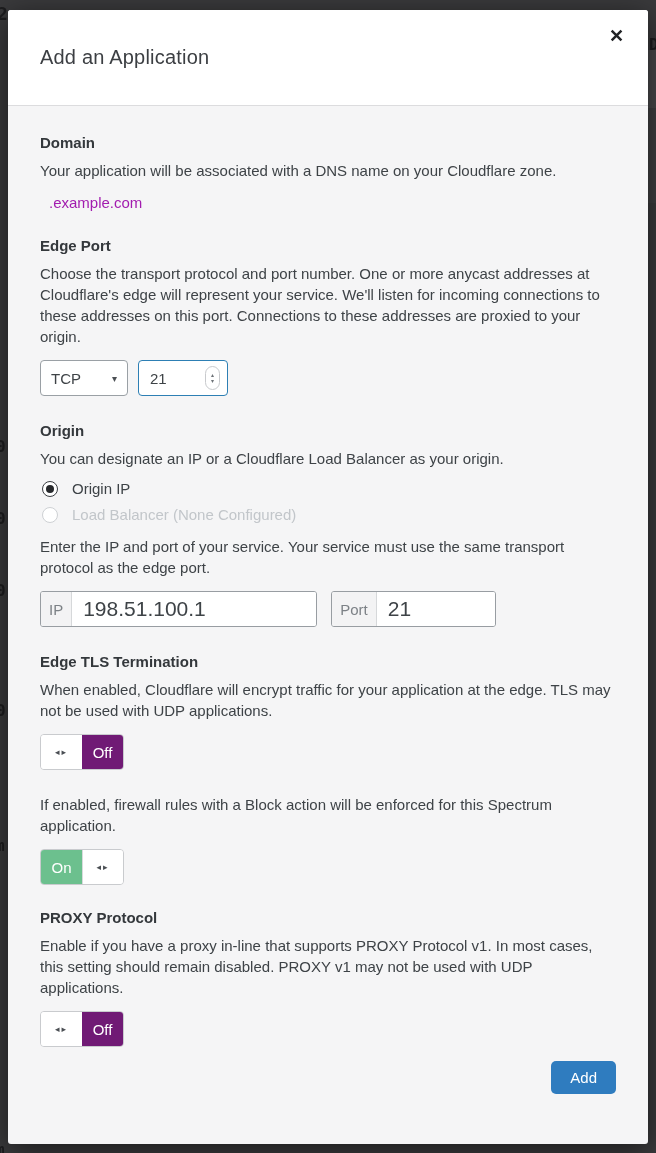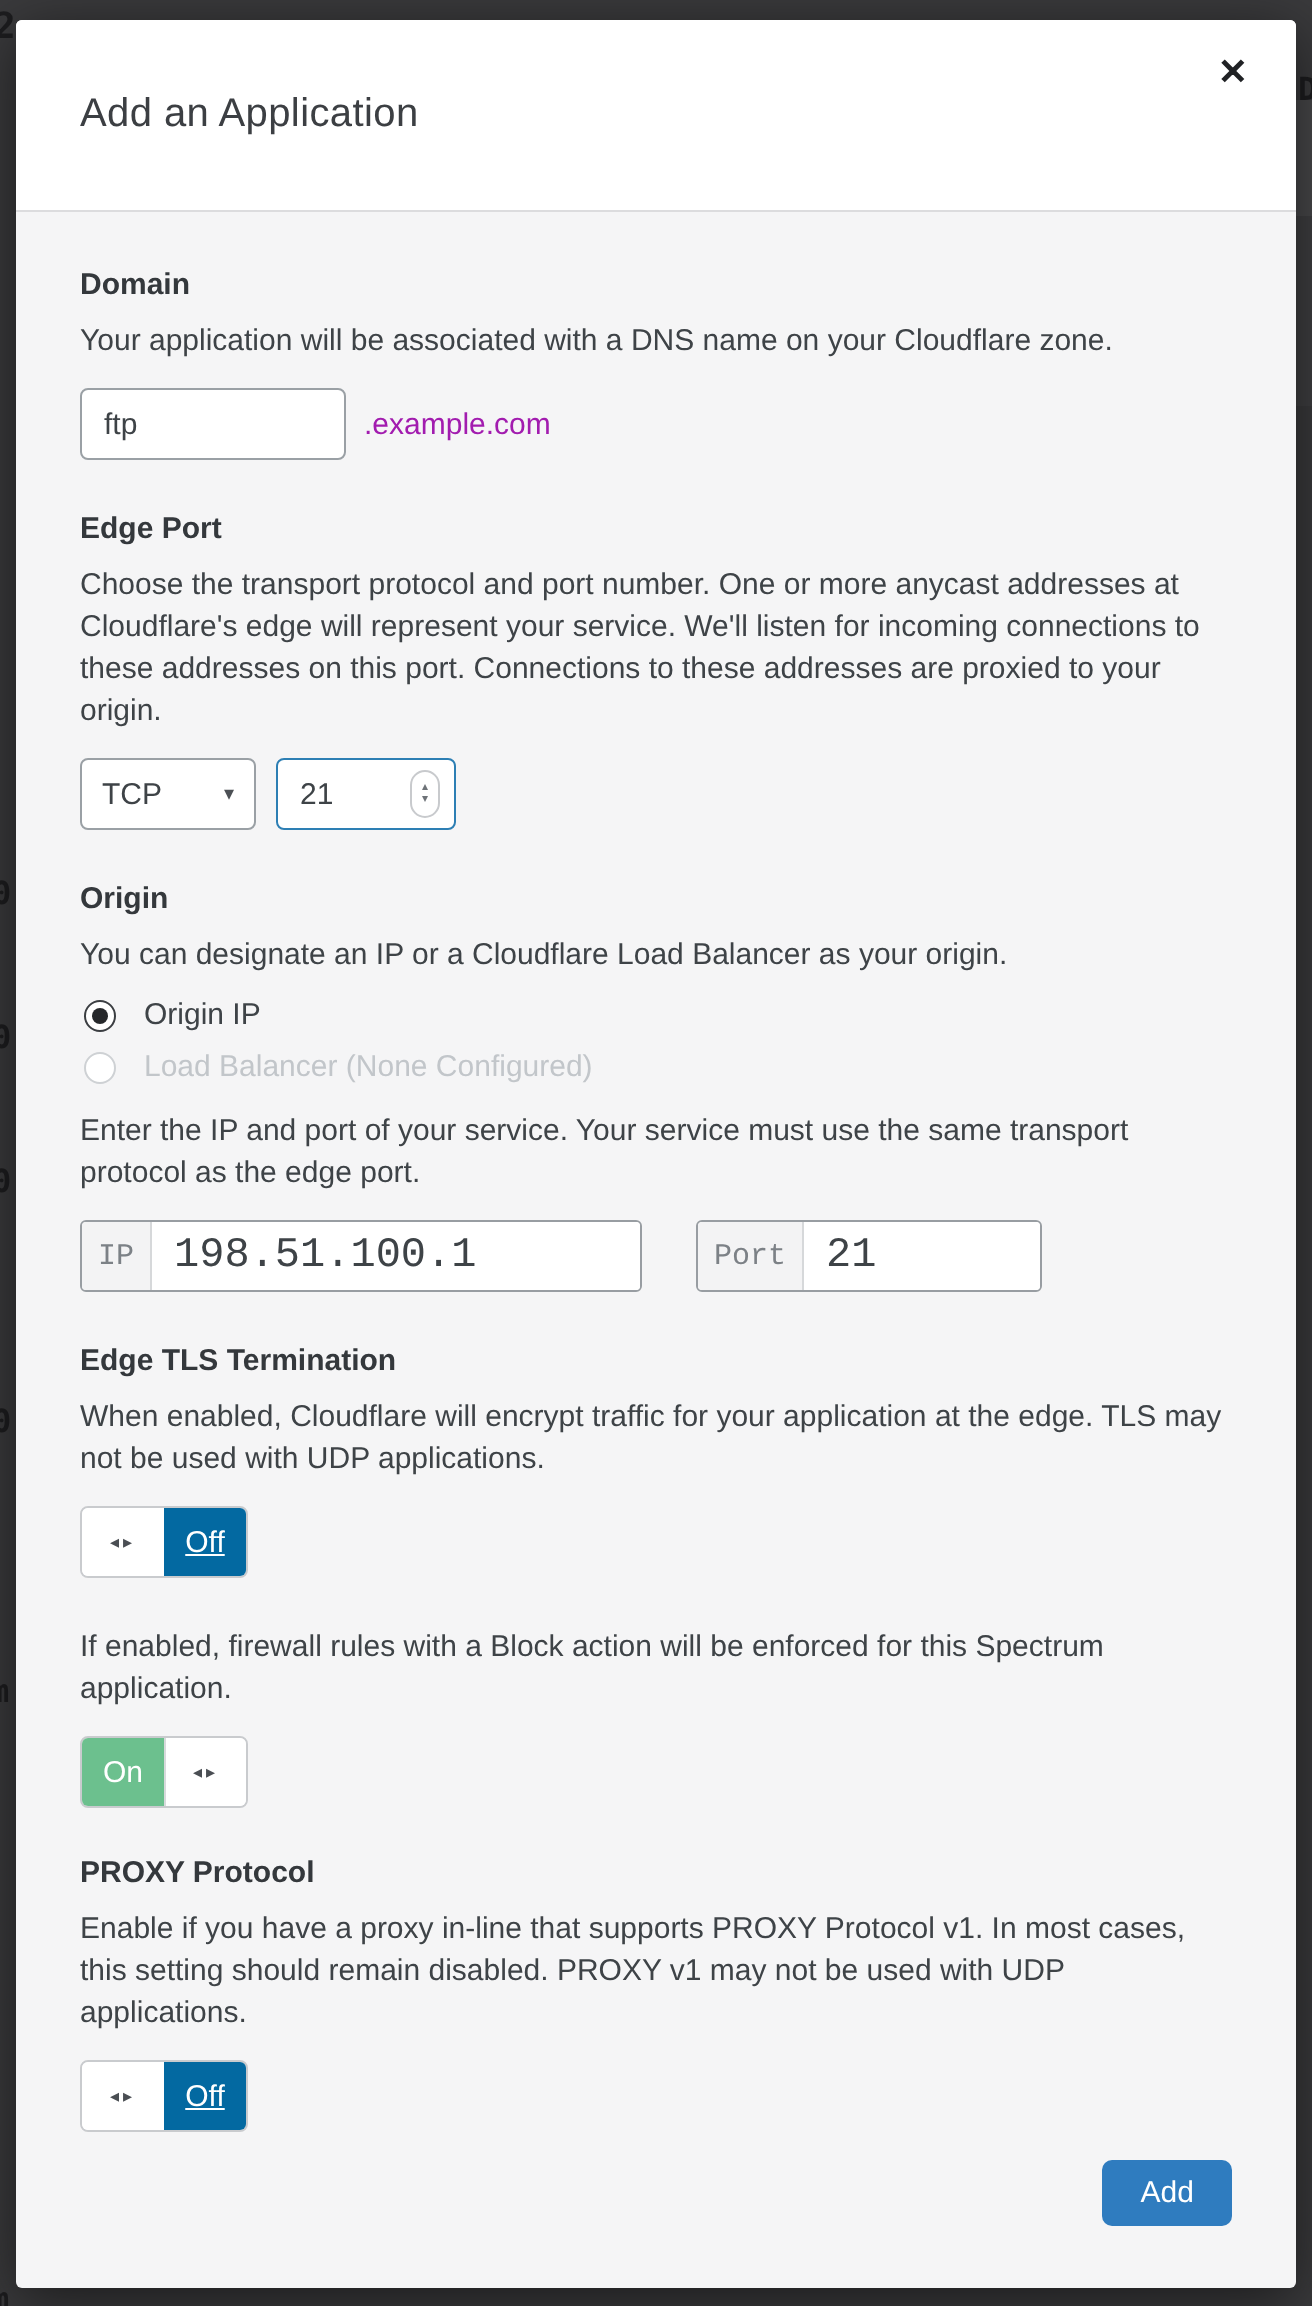--- a/index.html
+++ b/index.html
@@ -53,33 +53,33 @@
   .spinner span { font-size:6px; line-height:6px; display:block; }
 
   .radio-row { display:flex; align-items:center; gap:14px; margin:0 0 10px 2px; cursor:pointer; }
   .radio-row.last { margin-bottom:13px; }
   .radio-circle { width:16px; height:16px; border-radius:50%; border:1px solid #3b3e42; background:#fff; position:relative; flex:0 0 16px; }
   .radio-circle.checked::after { content:""; position:absolute; left:3px; top:3px; width:8px; height:8px; border-radius:50%; background:#26282b; }
   .radio-circle.disabled { border-color:#ced1d4; }
   .radio-label { font-size:15px; color:#3e4347; line-height:16px; }
   .radio-label.disabled { color:#c2c6ca; }
 
-  .ipport-row { display:flex; gap:27px; margin-bottom:26px;font-family:Liberation Mono, monospace; }
+  .ipport-row { display:flex; gap:14px; margin-bottom:26px; }
   .addon-group { display:flex; height:36px; border:1px solid #989da2; border-radius:3px; background:#fff; overflow:hidden; }
   .addon { background:#f3f3f4; border-right:1px solid #d6d8da; display:flex; align-items:center; padding:0 8px; color:#7c8186; font-size:15px; }
   .addon-group input { border:none; outline:none; font-size:21px; color:#3e4347; padding:0 11px; font-family:inherit; height:100%; }
   .ip-group input { width:244px; }
   .port-group input { width:118px; }
 
   .toggle { display:inline-flex; height:36px; border-radius:4px; border:1px solid #c9cbce; overflow:hidden; cursor:pointer; margin-bottom:24px; }
   .toggle.last { margin-bottom:10px; }
   .seg { width:41px; display:flex; align-items:center; justify-content:center; font-size:15px; }
   .seg.knob { background:#ffffff; color:#4a4e53; font-size:9px; letter-spacing:2px; }
   .toggle .divider-l { border-left:1px solid #d8dadc; }
-  .seg.state-off { background:#0369a1; color:#fff;text-decoration:underline; }
+  .seg.state-off { background:#701a75; color:#fff; }
   .seg.state-on  { background:#6cc08e; color:#fff; }
 
   .footer-row { display:flex; justify-content:flex-end; padding:4px 0 14px 0; }
   .add-btn { background:#2f7cbf; color:#fff; font-size:15px; border:none; border-radius:5px; padding:8px 19px; cursor:pointer; font-family:inherit; }
 </style>
 </head>
 <body>
 
 <div>
   <div class="bg-strip" style="left:648px; top:50px; width:8px; height:58px; background:#48484a;"></div>
@@ -99,21 +99,20 @@
     <h1 class="modal-title">Add an Application</h1>
     <button class="close-btn">✕</button>
   </div>
 
   <div class="modal-body">
 
     <div>
       <p class="section-label">Domain</p>
       <p class="section-desc">Your application will be associated with a DNS name on your Cloudflare zone.</p>
       <div class="domain-row">
-        <input class="text-input domain-input" type="text" value="ftp" style="">
         <span class="input-suffix">.example.com</span>
       </div>
     </div>
 
     <div>
       <p class="section-label">Edge Port</p>
       <p class="section-desc">Choose the transport protocol and port number. One or more anycast addresses at Cloudflare's edge will represent your service. We'll listen for incoming connections to these addresses on this port. Connections to these addresses are proxied to your origin.</p>
       <div class="edgeport-row">
         <div class="select-box">
           <span>TCP</span>

